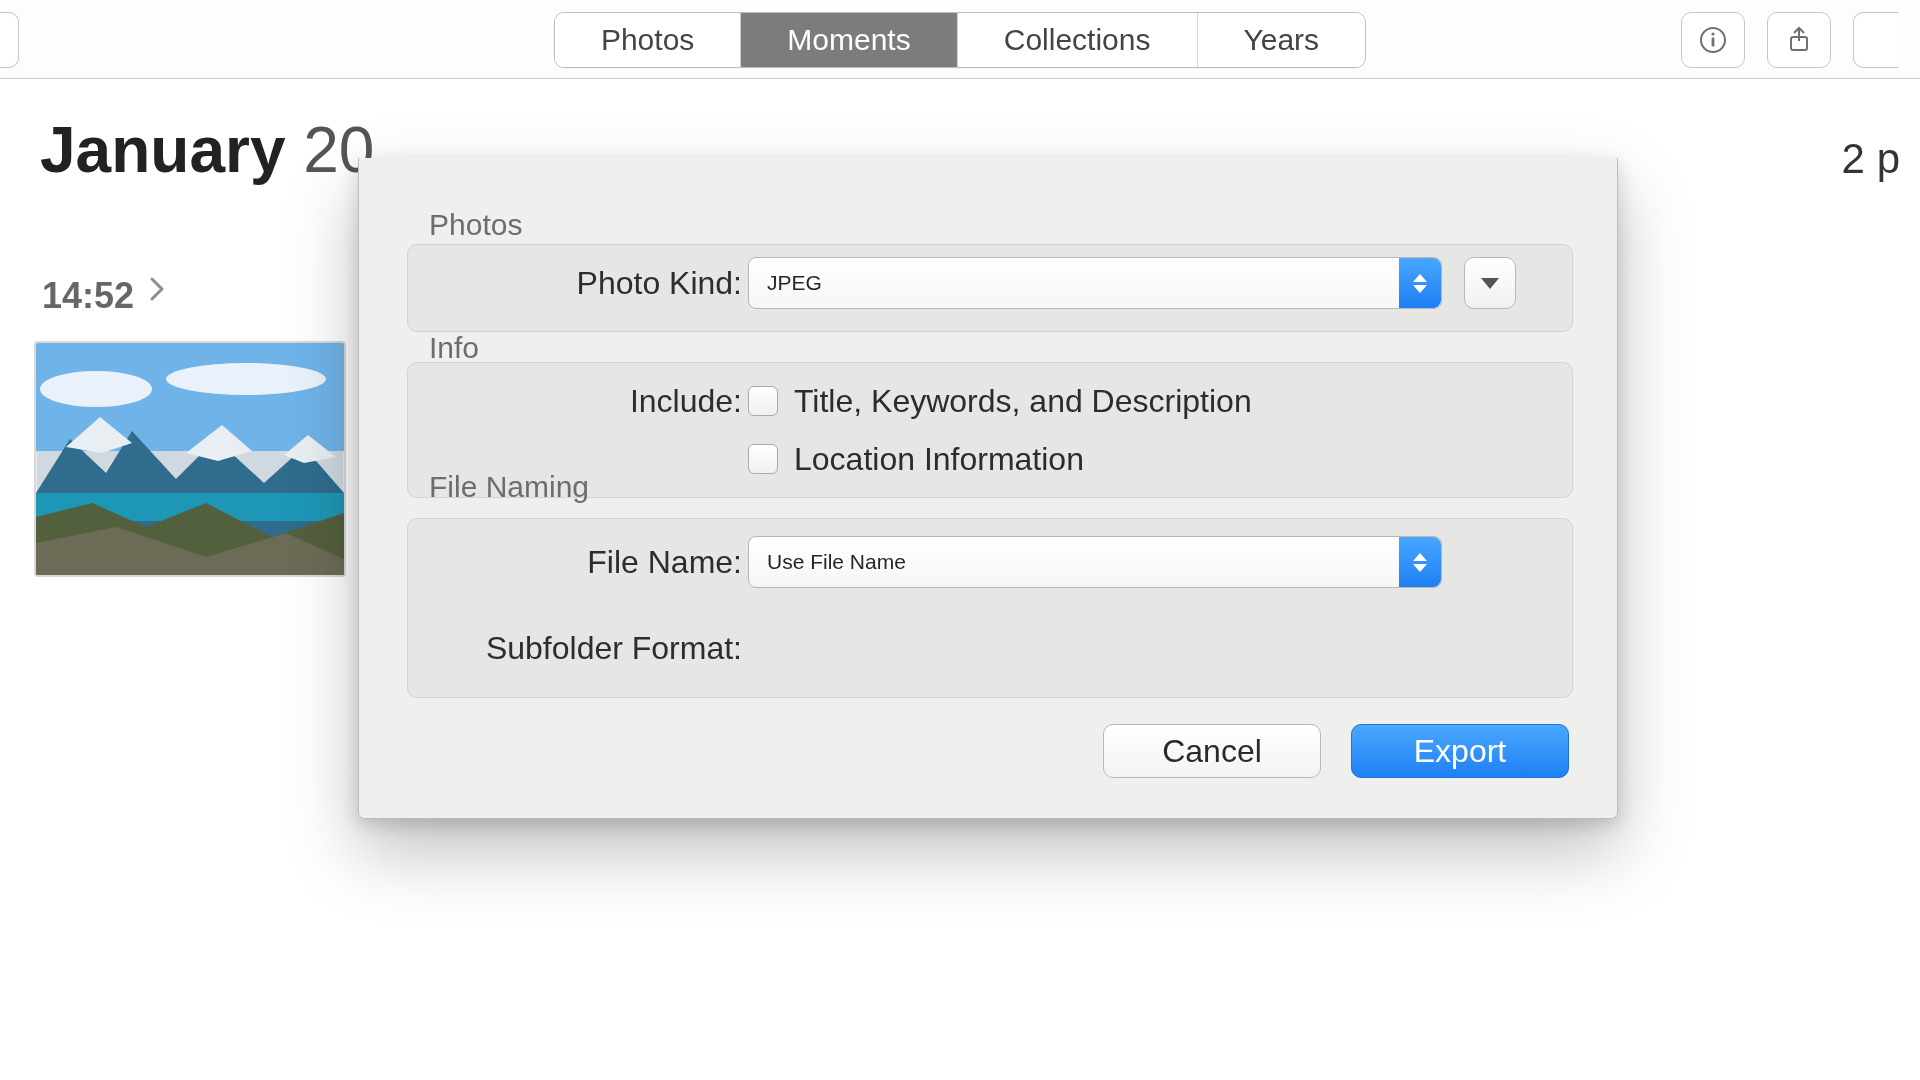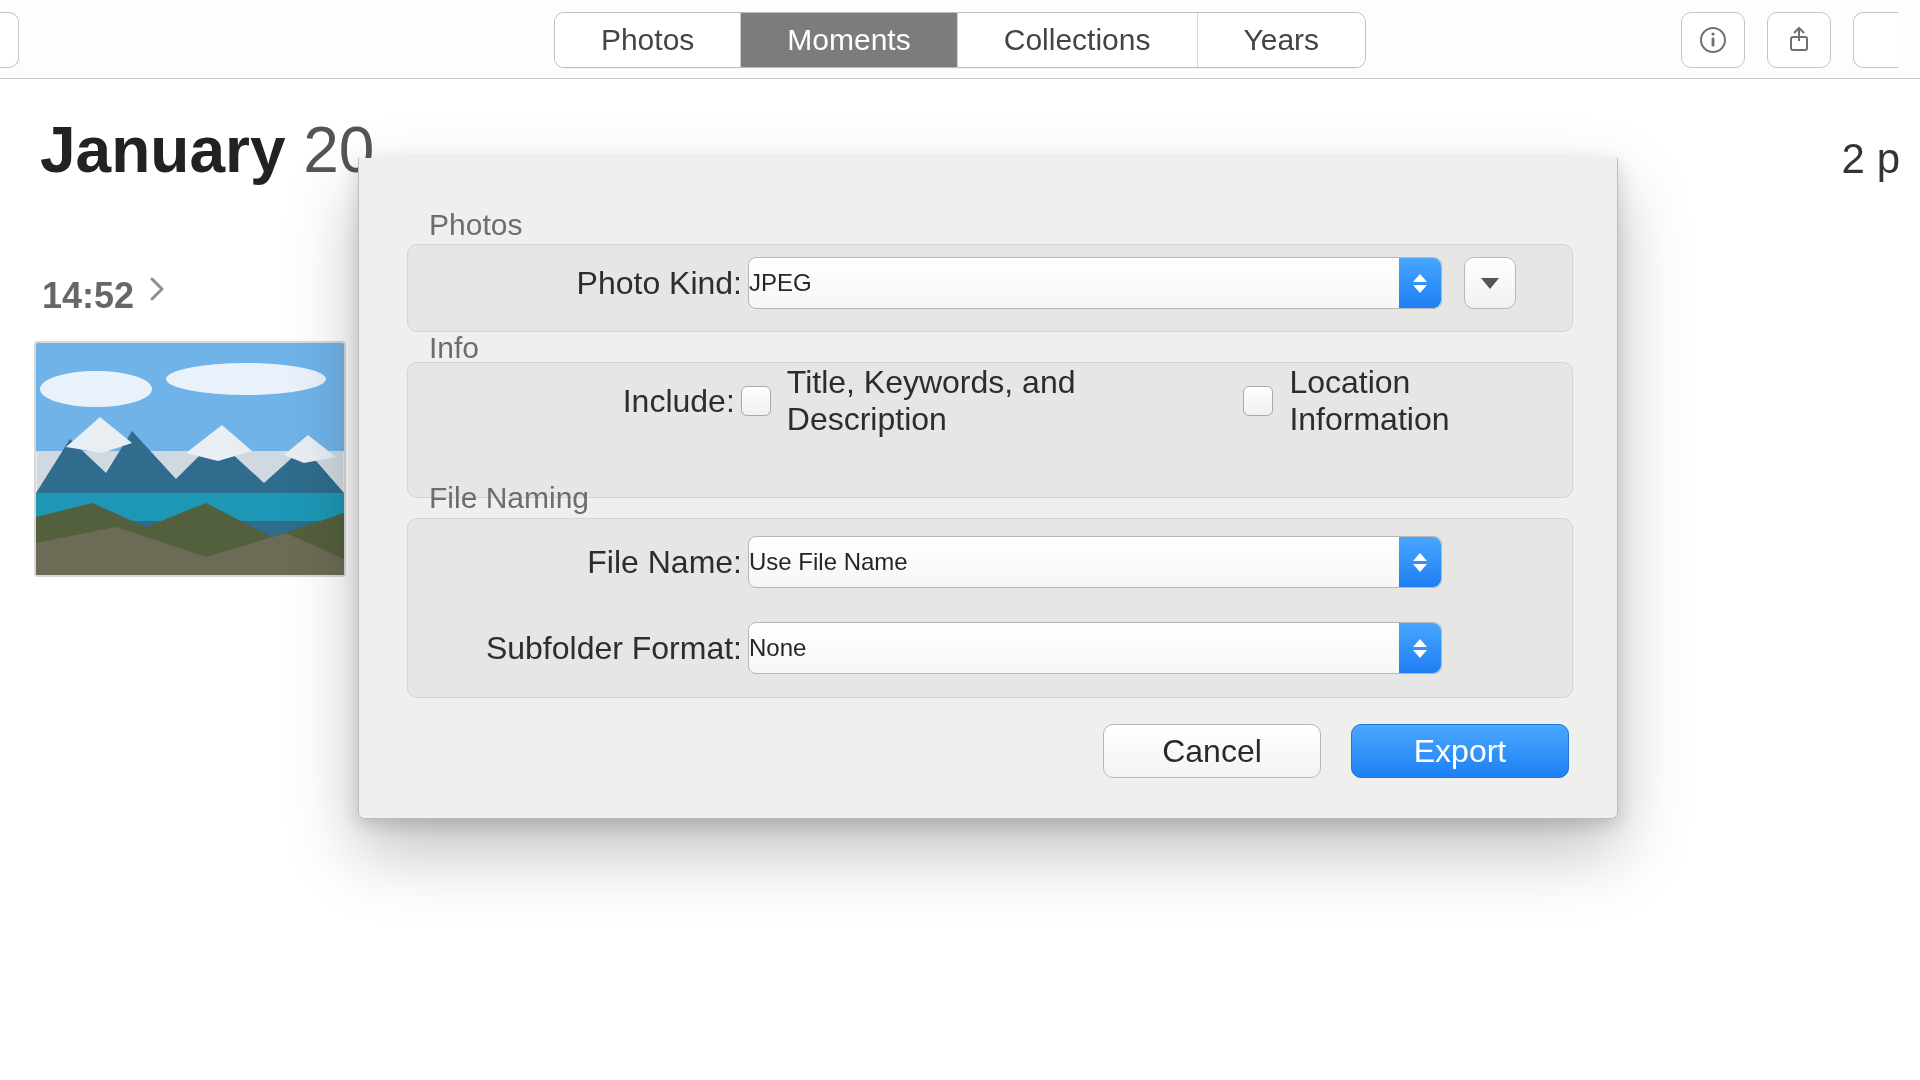--- a/index.html
+++ b/index.html
@@ -43,21 +43,21 @@
     box-shadow:0 32px 70px rgba(0,0,0,.25),0 6px 18px rgba(0,0,0,.15);}
   .sect-label{font-size:30px;color:#6d6d6d;margin:0;}
   .group{background:#e6e6e5;border:1px solid #d4d4d3;border-radius:10px;
     width:1164px;}
   .row{display:flex;align-items:center;height:76px;}
   .row .lab{width:334px;text-align:right;padding-right:6px;font-size:32px;
     color:#2d2d2d;}
   .popup{position:relative;flex:0 0 692px;height:50px;border:1px solid #b6b6b6;
     border-radius:8px;background:linear-gradient(#ffffff,#f6f6f6);
     display:flex;align-items:center;}
-  .popup span{padding-left:0;font-size:24px;color:#262626;}
+  .popup span{padding-left:18px;font-size:21px;color:#262626;}
   .popup .stepper{position:absolute;right:0;top:0;width:42px;height:100%;
     background:linear-gradient(#47a6ff,#1f7ff2);border-radius:0 8px 8px 0;
     display:flex;flex-direction:column;align-items:center;justify-content:center;
     gap:3px;}
   .popup .stepper::before,.popup .stepper::after{content:"";width:0;height:0;
     border-left:7px solid transparent;border-right:7px solid transparent;}
   .popup .stepper::before{border-bottom:8px solid #fff;}
   .popup .stepper::after{border-top:8px solid #fff;}
   .chev-btn{width:50px;height:50px;border:1px solid #b7b7b7;border-radius:10px;
     background:linear-gradient(#ffffff,#f1f1f1);display:flex;align-items:center;
@@ -72,21 +72,21 @@
   .btn{height:52px;min-width:216px;border:1px solid #b8b8b8;border-radius:10px;
     background:linear-gradient(#ffffff,#f3f3f3);font-size:32px;color:#2a2a2a;
     display:flex;align-items:center;justify-content:center;margin-top:44px;}
   .btn.primary{background:linear-gradient(#4aa8ff,#1e80f3);color:#fff;
     border-color:#1e71d6;}
   
   .sL-photos{position:absolute;left:70px;top:50px;}
   .g-photos{position:absolute;left:48px;top:86px;height:86px;}
   .sL-info{position:absolute;left:70px;top:173px;}
   .g-info{position:absolute;left:48px;top:204px;height:134px;}
-  .sL-naming{position:absolute;left:70px;top:323px;}
+  .sL-naming{position:absolute;left:70px;top:312px;}
   .g-naming{position:absolute;left:48px;top:360px;height:178px;}
   .g-info .row{height:auto;align-items:flex-start;padding:14px 0;}
   .g-info .lab{padding-top:6px;}
   .g-naming .row{height:86px;}
 </style>
 </head>
 <body>
 
 <div class="toolbar">
   <div class="tb-left">
@@ -156,21 +156,21 @@
           <div class="stepper"></div>
         </div>
         <div class="chev-btn"></div>
       </div>
     </div>
 
     <div class="sL-info sect-label">Info</div>
     <div class="g-info group">
       <div class="row">
         <div class="lab">Include:</div>
-        <div style="display:flex;flex-direction:row;gap:10px;">
+        <div style="display:flex;flex-direction:column;gap:10px;">
           <div class="chk-row">
             <div class="chk"></div>
             <span>Title, Keywords, and Description</span>
           </div>
           <div class="chk-row">
             <div class="chk"></div>
             <span>Location Information</span>
           </div>
         </div>
       </div>
@@ -180,24 +180,20 @@
     <div class="g-naming group">
       <div class="row">
         <div class="lab">File Name:</div>
         <div class="popup">
           <span>Use File Name</span>
           <div class="stepper"></div>
         </div>
       </div>
       <div class="row">
         <div class="lab">Subfolder Format:</div>
-        <div class="popup">
-          <span>None</span>
-          <div class="stepper"></div>
-        </div>
       </div>
     </div>
 
     <div class="btnbar">
       <div class="btn">Cancel</div>
       <div class="btn primary">Export</div>
     </div>
   </div>
 </div>
 

